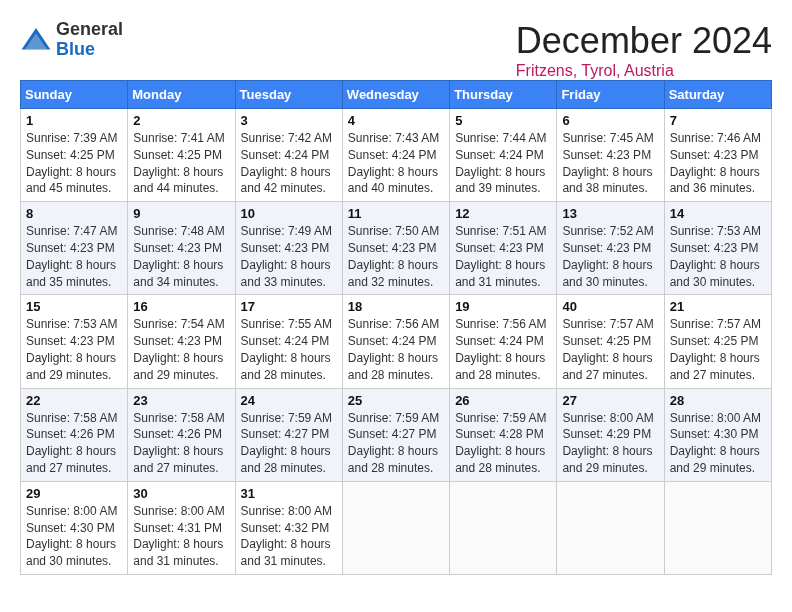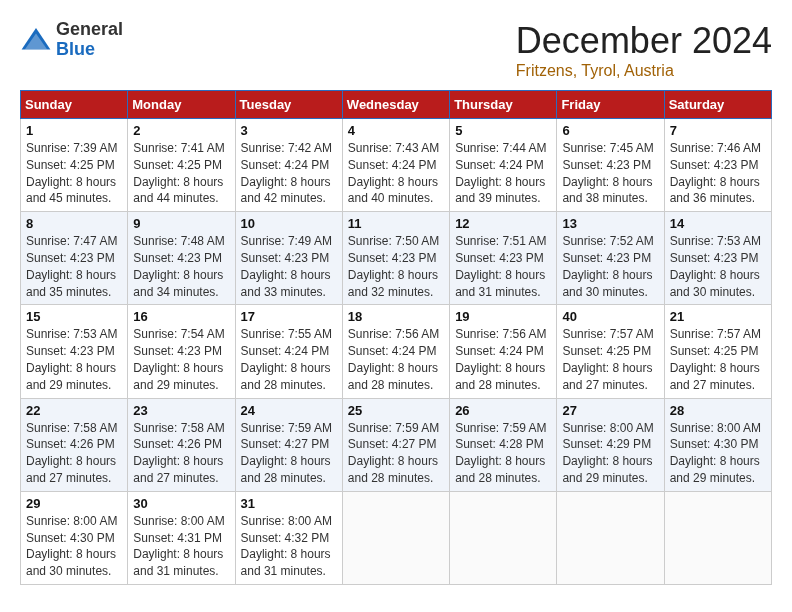--- a/index.html
+++ b/index.html
@@ -7,21 +7,20 @@
       font-family: Arial, sans-serif;
       background: #fff;
       width: 792px;
       min-height: 612px;
       padding: 20px;
     }
     .header {
       display: flex;
       justify-content: space-between;
       align-items: flex-start;
-      margin-bottom: 10px;
     }
     .logo {
       display: flex;
       align-items: center;
       gap: 4px;
     }
     .logo-text {
       font-size: 18px;
       font-weight: bold;
       line-height: 1.1;
@@ -35,29 +34,29 @@
     .title-block {
       text-align: left;
     }
     .month-title {
       font-size: 36px;
       font-weight: normal;
       color: #222;
     }
     .location {
       font-size: 16px;
-      color: #a16207;
+      color: #be185d;
     }
     .calendar {
       width: 100%;
       border-collapse: collapse;
       font-size: 11px;
     }
     .calendar th {
-      background: #b91c1c;
+      background: #3b82f6;
       color: #fff;
       padding: 6px 4px;
       text-align: left;
       font-size: 13px;
       font-weight: bold;
       border: 1px solid #2a6bbf;
     }
     .calendar td {
       border: 1px solid #ccc;
       vertical-align: top;

